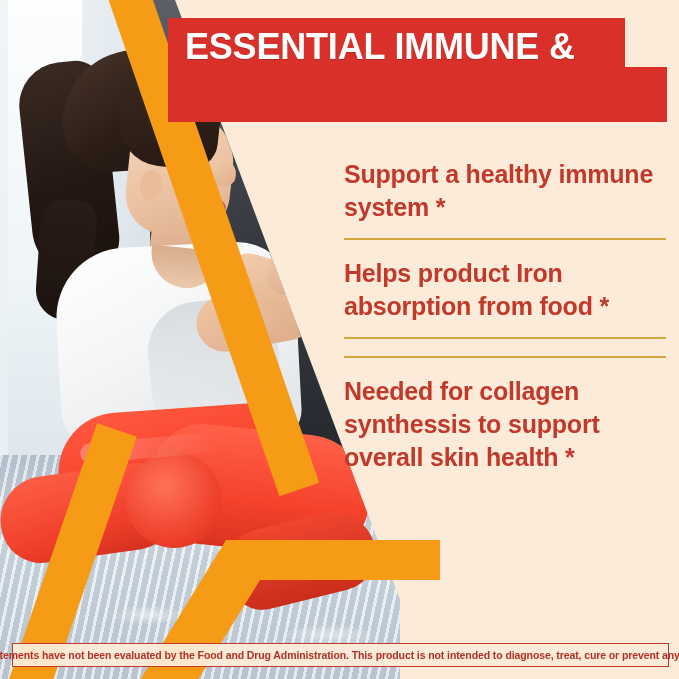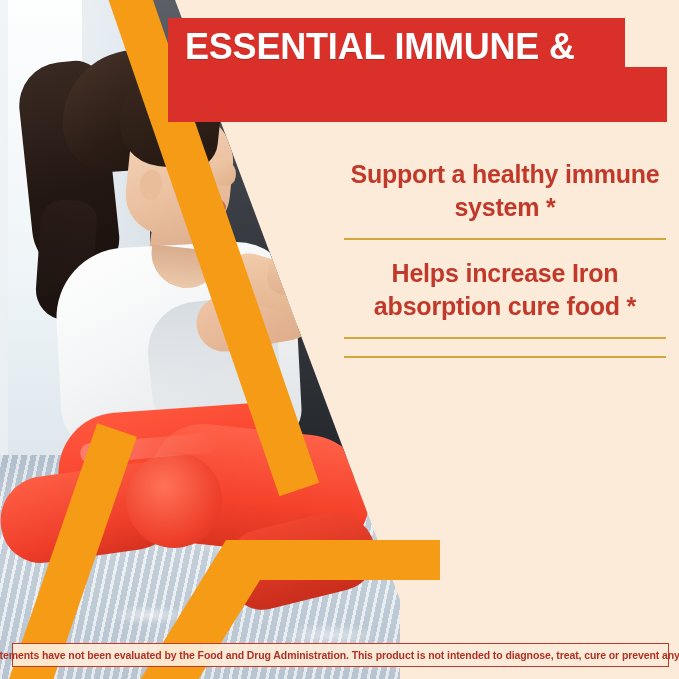--- a/index.html
+++ b/index.html
@@ -282,21 +282,20 @@
   }
 
   
   .benefits {
     position: absolute;
     left: 344px; top: 158px;
     width: 322px;
   }
   .benefit {
     padding: 0 0 0 0;
-    text-align: center;
   }
   .benefit-text {
     color: #c0392b;
     font-weight: 700;
     font-size: 25px;
     line-height: 33px;
     letter-spacing: -0.2px;
   }
   .benefit-rule {
     height: 2px;
@@ -381,26 +380,29 @@
   </div>
 
   <div class="benefits">
 
     <div class="benefit">
       <div class="benefit-text">Support a healthy immune system *</div>
     </div>
     <div class="benefit-rule"></div>
 
     <div class="benefit">
-      <div class="benefit-text">Helps increase Iron absorption cure food *</div>
+      <div class="benefit-text">Helps product Iron absorption from food *</div>
     </div>
     <div class="benefit-rule"></div>
 
     <div class="benefit-rule"></div>
 
+    <div class="benefit">
+      <div class="benefit-text">Needed for collagen synthessis to support overall skin health *</div>
+    </div>
 
   </div>
 
   <div class="disclaimer">
     <span class="disclaimer-text">These statements have not been evaluated by the Food and Drug Administration. This product is not intended to diagnose, treat, cure or prevent any diseases.</span>
   </div>
 
 </div>
 
 </body></html>

